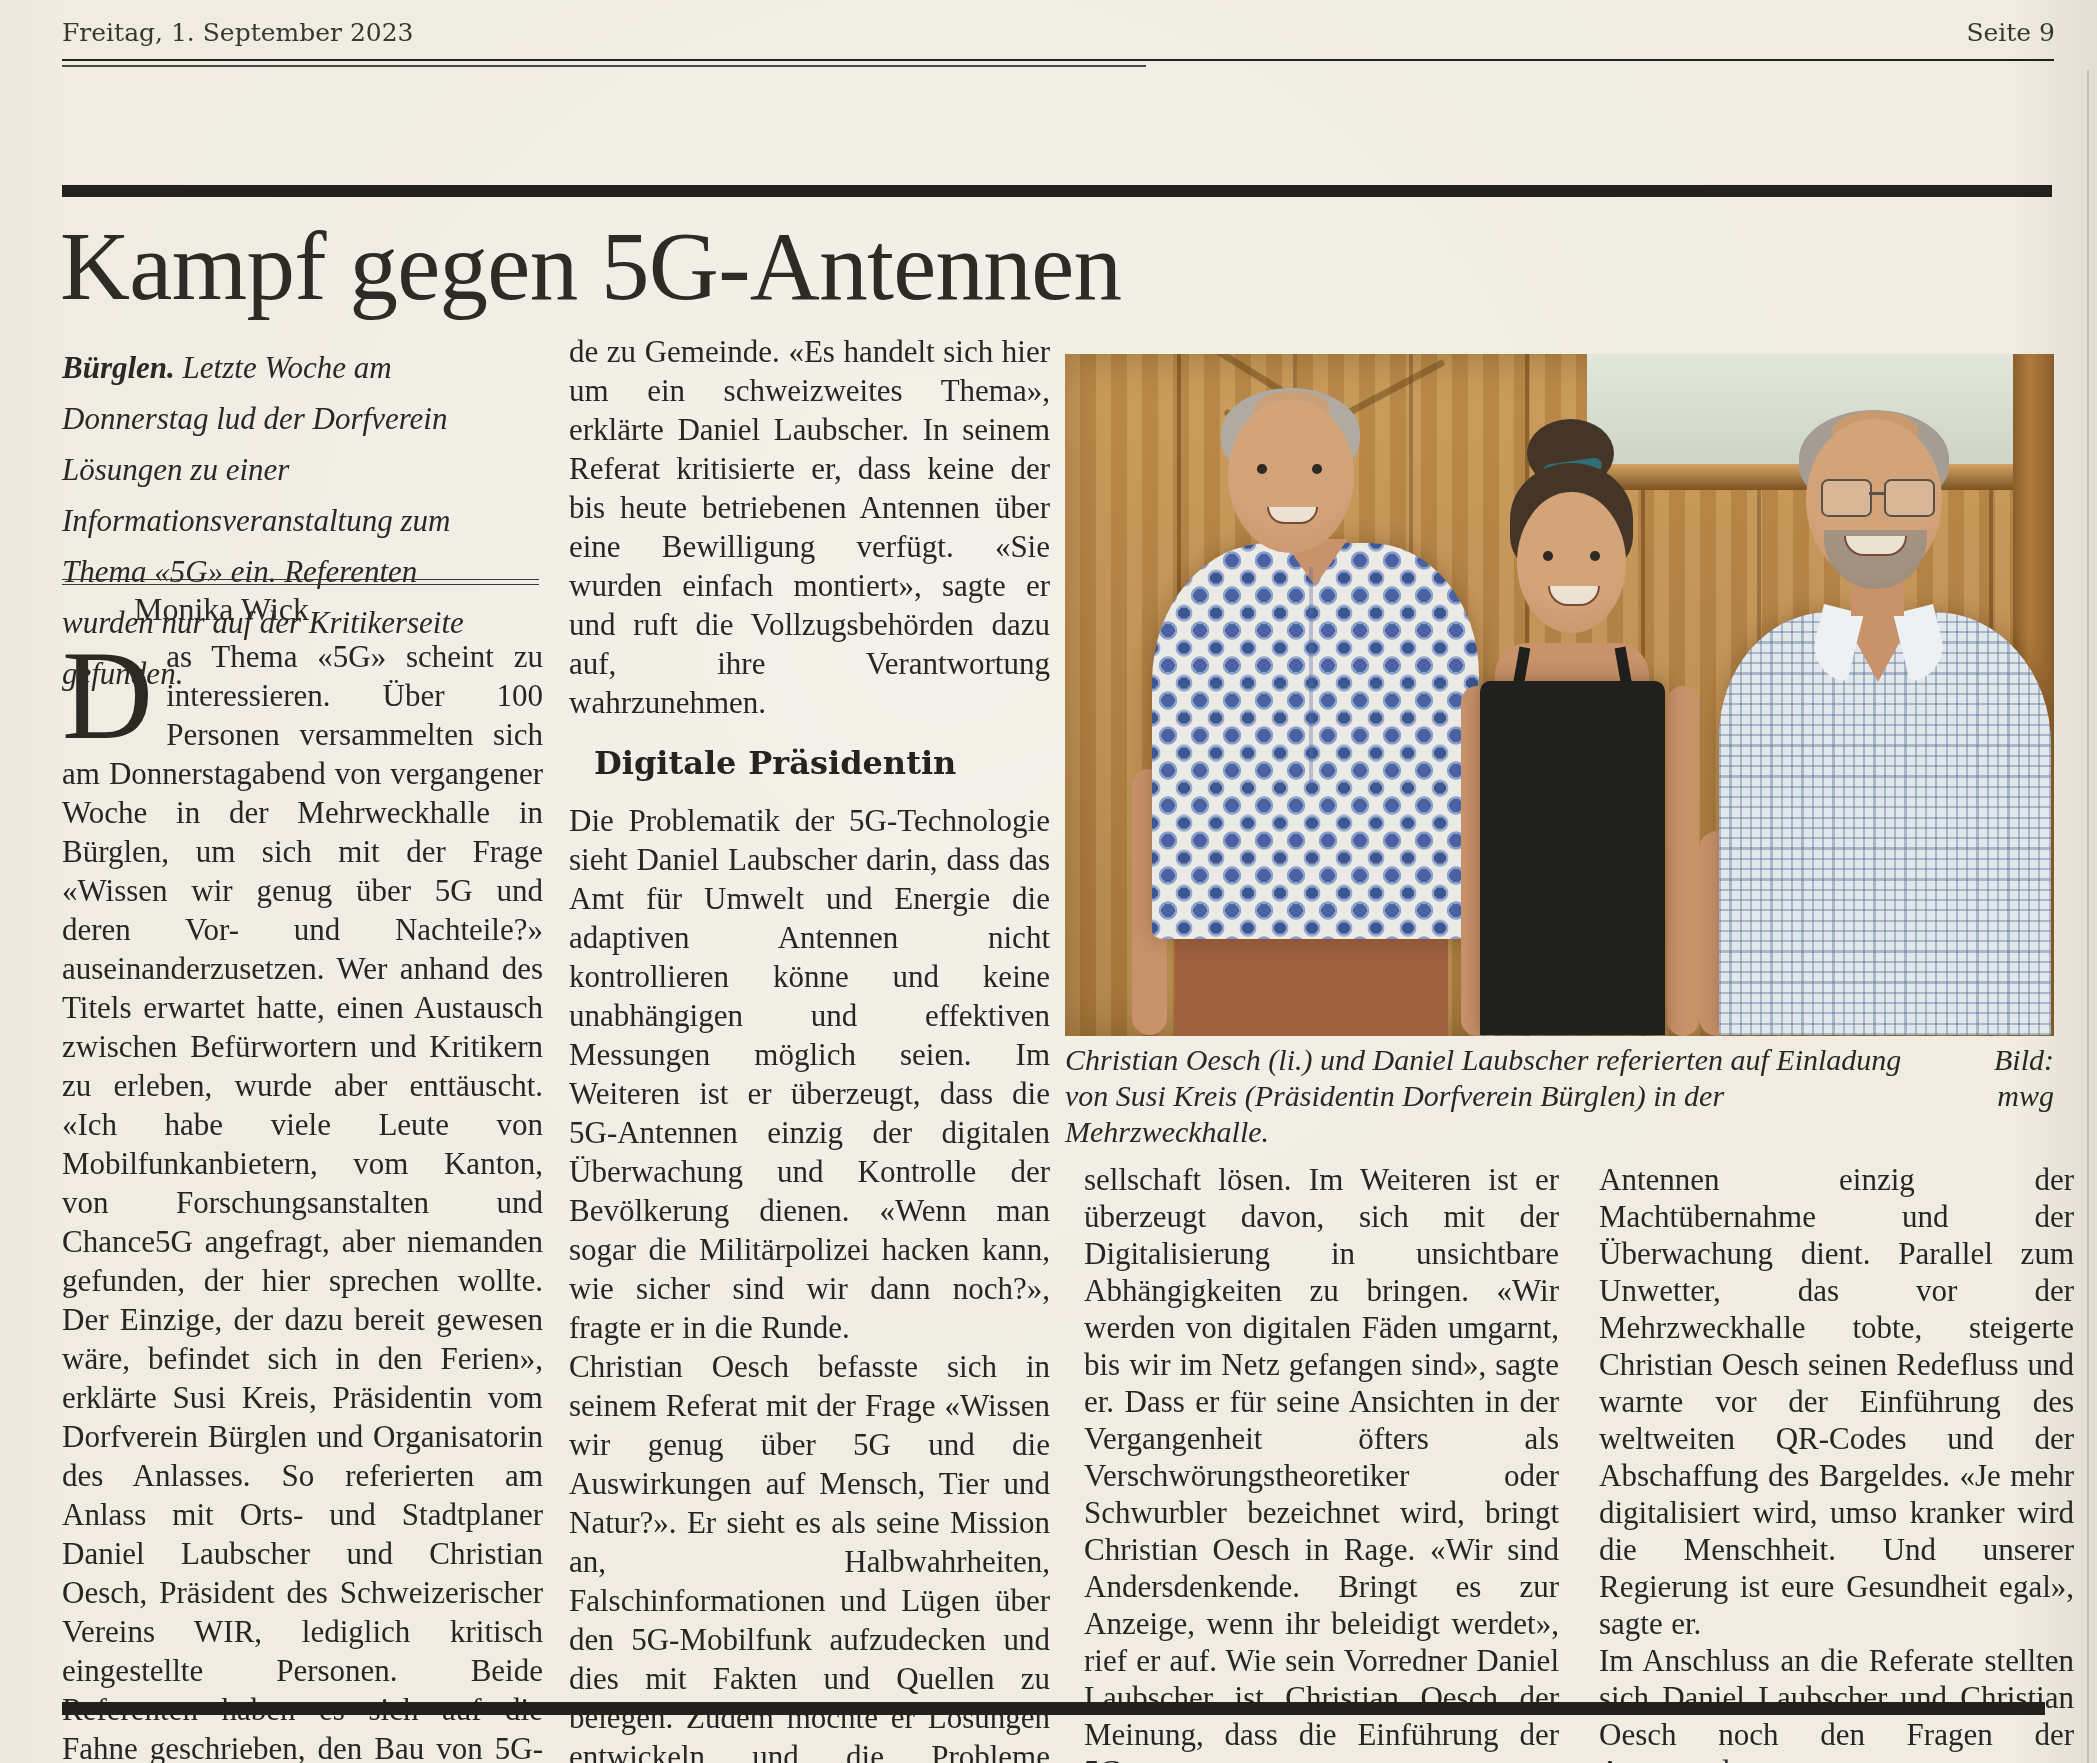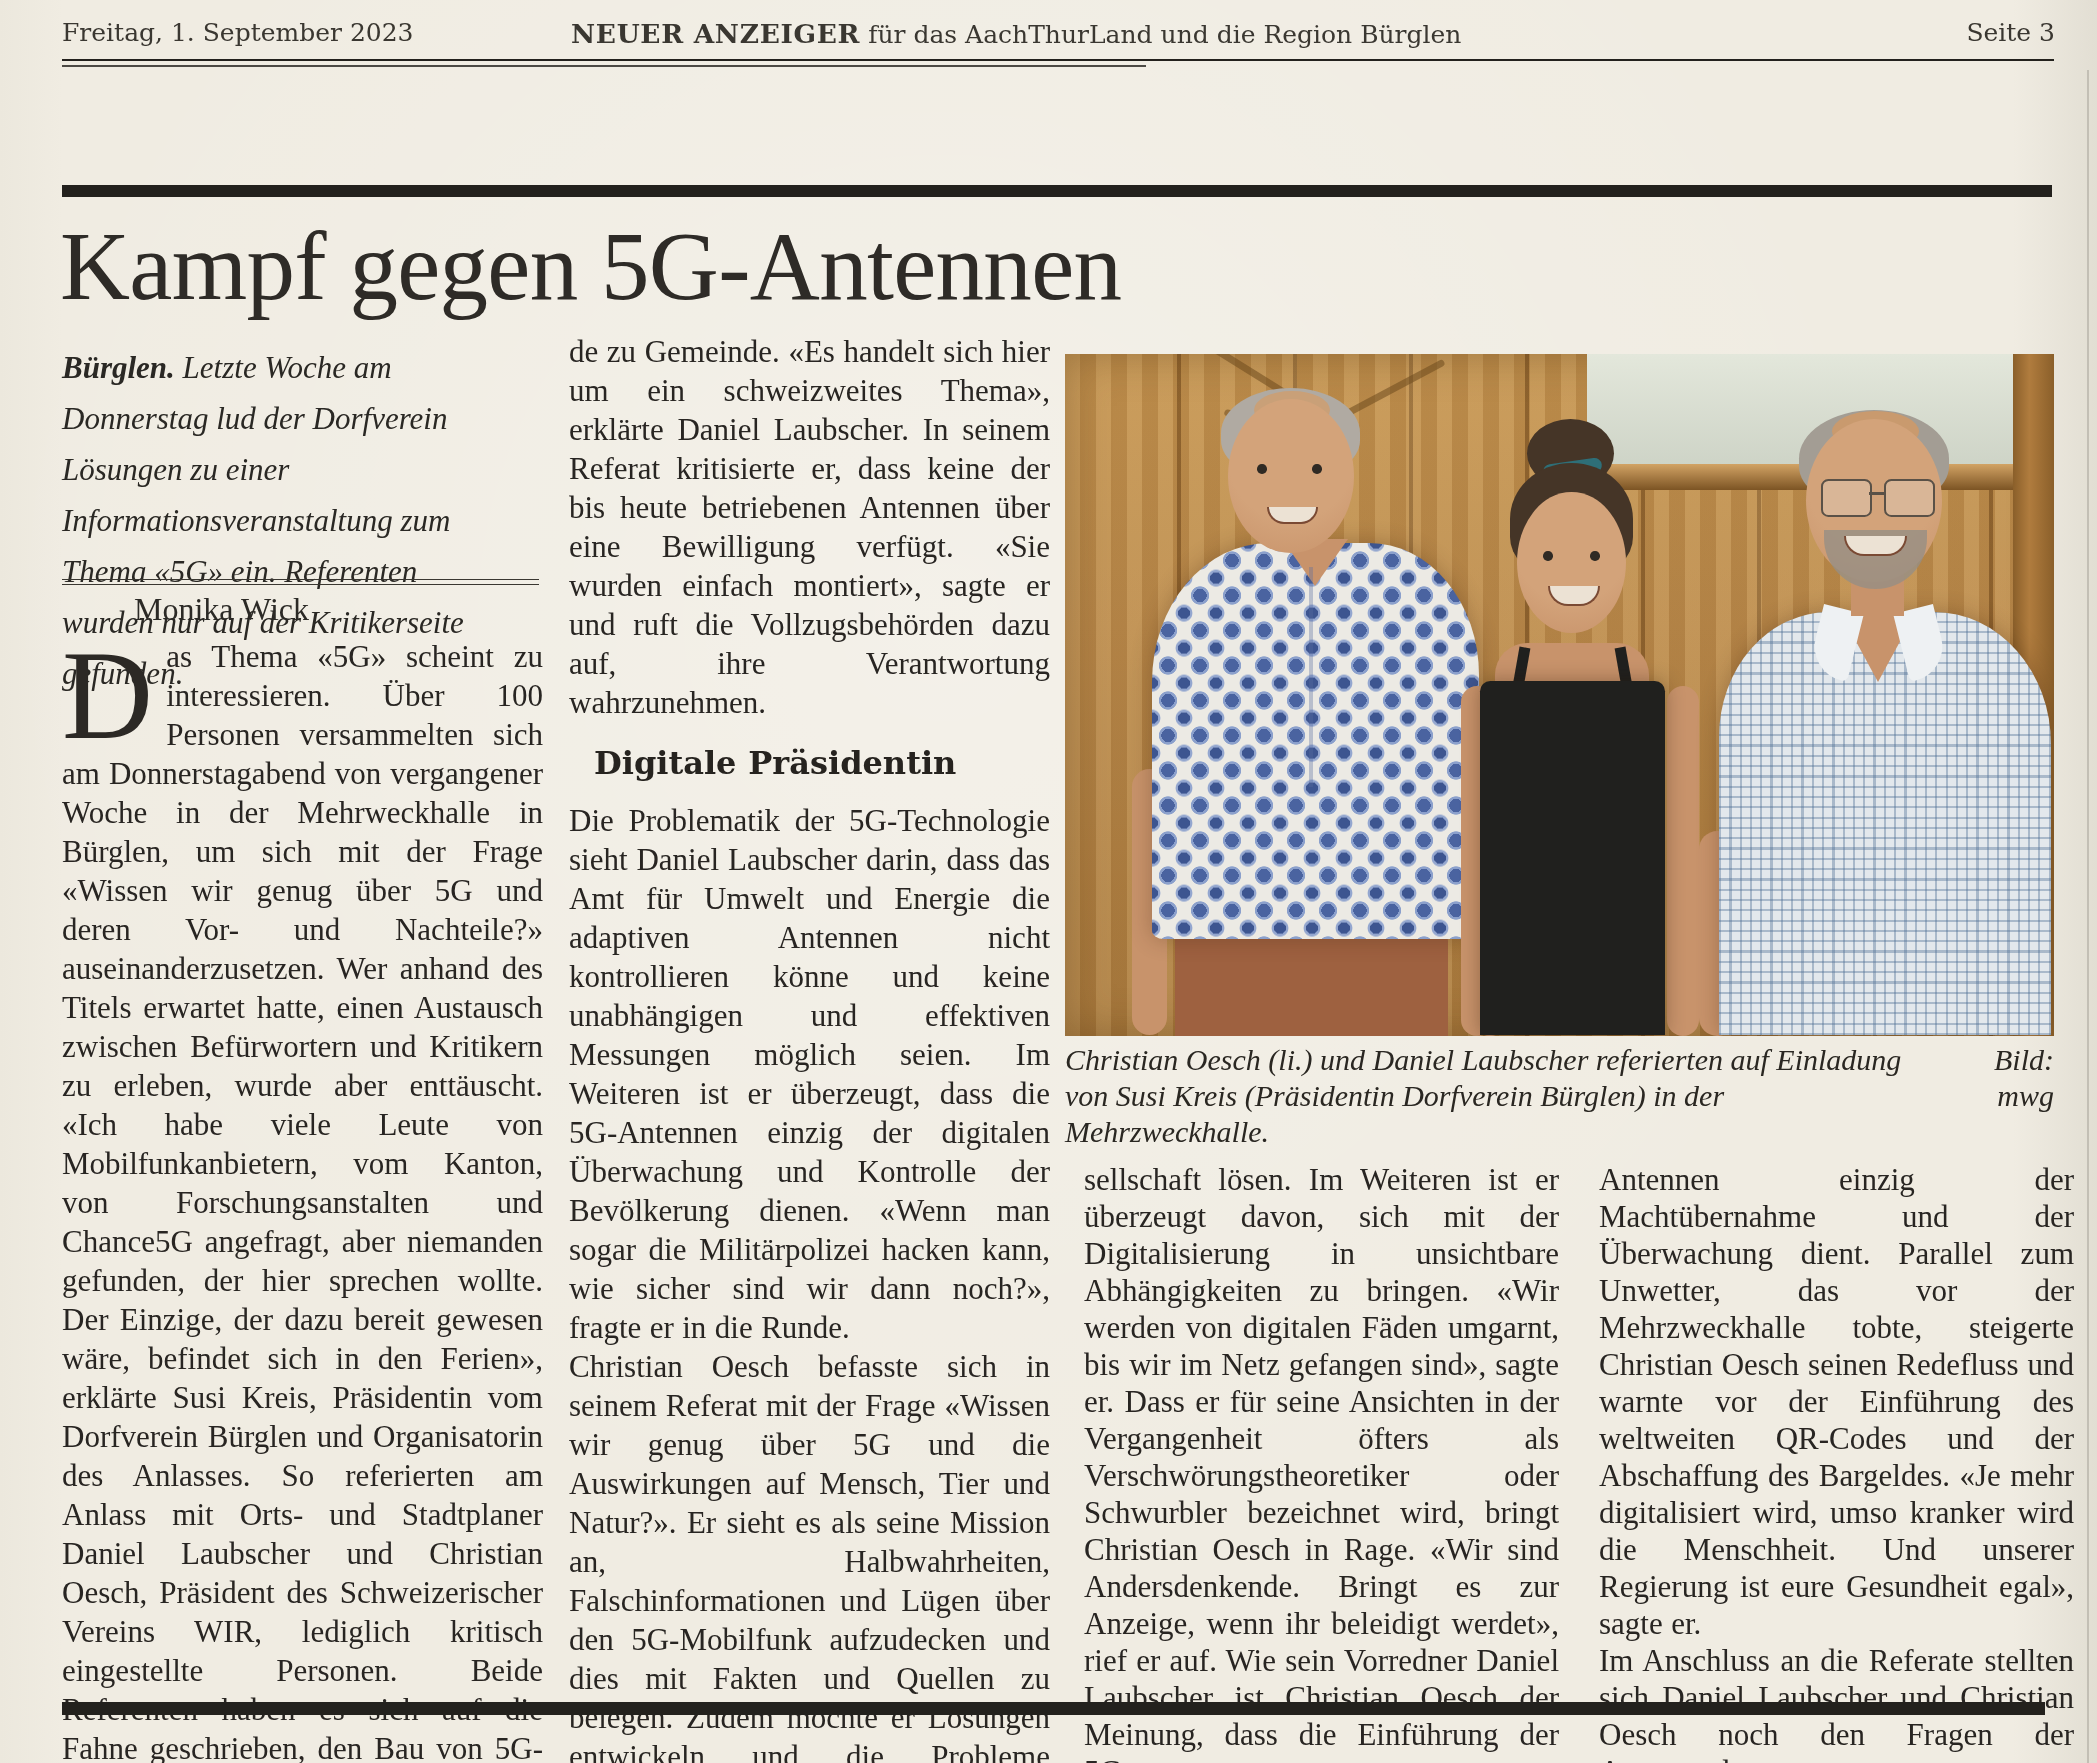--- a/index.html
+++ b/index.html
@@ -124,22 +124,21 @@
   
   #rule-thick-bottom{left:62px; top:1702px; width:1983px; height:12.5px;}
   #page-edge{position:absolute; left:2087px; top:70px; width:2.2px; height:1693px; background:#b5b1a6; opacity:.7;}
 </style>
 </head>
 <body>
 
 <div id="stage" class="noint">
 
   <div class="mast" id="mast-date">Freitag, 1. September 2023</div>
-  <div class="mast" id="mast-center"><b>NEUER ANZEIGER</b><span> für das AachThurLand und die Region Bürglen</span></div>
-  <div class="mast" id="mast-page">Seite 3</div>
+  <div class="mast" id="mast-page">Seite 9</div>
   <div class="hrule" id="rule-top-a"></div>
   <div class="hrule" id="rule-top-b"></div>
 
   <div class="hrule" id="rule-thick-top"></div>
 
   <div id="headline">Kampf gegen 5G-Antennen</div>
 
   <div id="lead"><b>Bürglen.</b><span> Letzte Woche am Donnerstag lud der Dorfverein Lösungen zu einer Informationsveranstaltung zum Thema «5G» ein. Referenten wurden nur auf der Kritikerseite gefunden.</span></div>
 
   <div id="byline-rule"></div>

